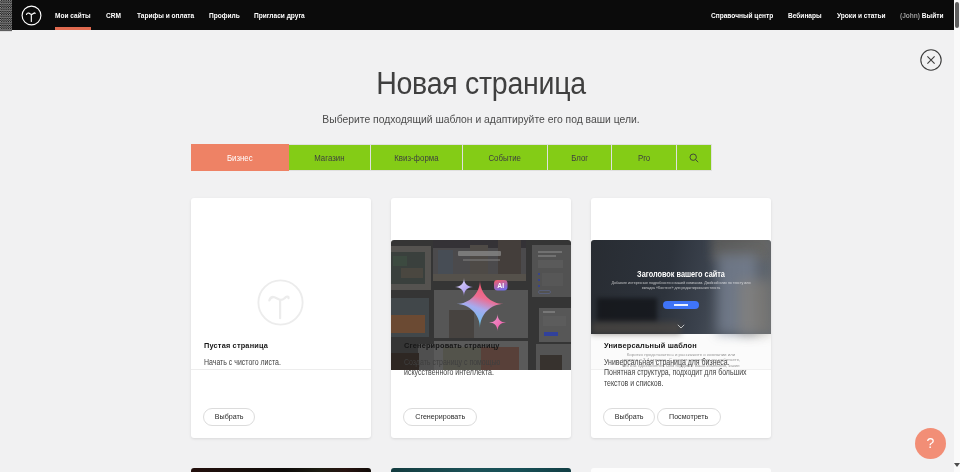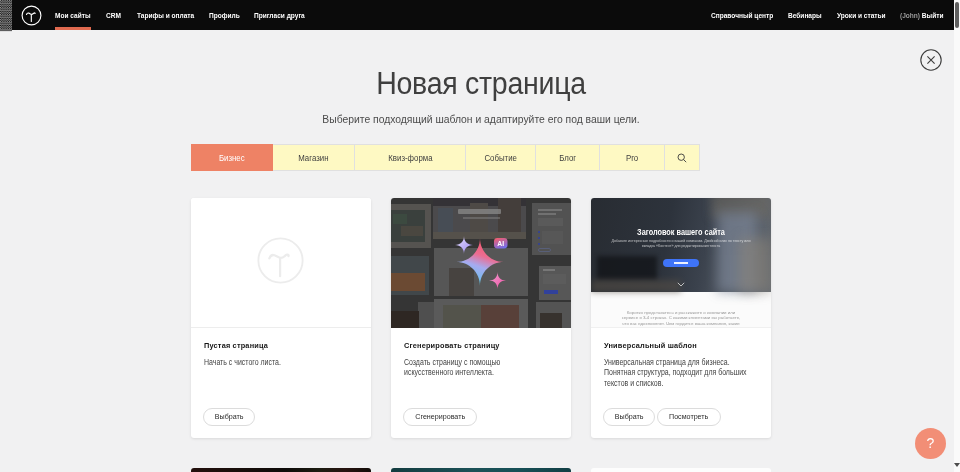--- a/index.html
+++ b/index.html
@@ -17,28 +17,28 @@
 
 
 #closebtn { position:absolute; left:920px; top:49px; }
 
 
 #h1 { position:absolute; left:191px; top:66px; width:580px; text-align:center; font-size:31px; color:#3f3f3f; letter-spacing:-0.3px; transform:scaleX(0.92); }
 #sub { position:absolute; left:191px; top:113px; width:580px; text-align:center; font-size:11.5px; color:#4b4b4b; transform:scaleX(0.9); }
 
 
 #tabs { position:absolute; left:191px; top:144px; height:27px; display:flex; }
-.tab { height:27px; background:#fef9c3; border:1px solid #e0e0e0; color:#3f3f3f; font-size:9px; display:flex; align-items:center; justify-content:center; }
+.tab { height:27px; background:#84cc16; border:1px solid #e0e0e0; color:#3f3f3f; font-size:9px; display:flex; align-items:center; justify-content:center; }
 .tab > span { transform:scaleX(0.87); }
 .tab + .tab { margin-left:-1px; }
 .tab.active { background:#ee8265; border:none; color:#fff; z-index:2; }
 
 
 .card { position:absolute; width:180px; background:#fff; border-radius:3px; box-shadow:0 1px 3px rgba(0,0,0,0.10); }
-.card .img { position:relative; width:180px; height:130px; border-radius:3px 3px 0 0; overflow:hidden; }
+.card .img { position:relative; width:180px; height:130px; border-radius:3px 3px 0 0; overflow:hidden;margin-top:42px; }
 .card h3 { position:absolute; left:13px; top:143px; font-size:8px; color:#161616; letter-spacing:0.2px; transform:scaleX(0.92); transform-origin:0 0; }
 .card p { position:absolute; left:13px; top:158.5px; width:190px; font-size:8.5px; line-height:10.5px; color:#3f3f3f; transform:scaleX(0.82); transform-origin:0 0; }
 .btnrow { position:absolute; left:12px; top:210px; display:flex; gap:2px;text-decoration:underline; }
 .btn { height:18px; line-height:16px; padding:0 10px; border:1px solid #dcdcdc; border-radius:9px; background:#fff; font-size:7.5px; color:#2b2b2b; white-space:nowrap; }
 .btn > span { display:inline-block; transform:scaleX(0.95); transform-origin:50% 50%; }
 
 
 #c1 .img { background:#fff; border-bottom:1px solid #ededed; }
 
 
@@ -97,30 +97,30 @@
 
 <svg id="closebtn" width="22" height="22" viewBox="0 0 22 22">
   <circle cx="11" cy="11" r="10.2" fill="none" stroke="#3c3c3c" stroke-width="1.1"></circle>
   <path d="M7.4 7.4 L14.6 14.6 M14.6 7.4 L7.4 14.6" stroke="#3c3c3c" stroke-width="1.1"></path>
 </svg>
 
 <div id="h1">Новая страница</div>
 <div id="sub">Выберите подходящий шаблон и адаптируйте его под ваши цели.</div>
 
 <div id="tabs">
-  <div class="tab active" style="width:82px">
+  <div class="tab active" style="width:98px">
       <span>Бизнес</span>
     </div>
   <div class="tab" style="width:83px">
       <span>Магазин</span>
     </div>
-  <div class="tab" style="width:112px">
+  <div class="tab" style="width:93px">
       <span>Квиз-форма</span>
     </div>
-  <div class="tab" style="width:71px">
+  <div class="tab" style="width:86px">
       <span>Событие</span>
     </div>
   <div class="tab" style="width:65px">
       <span>Блог</span>
     </div>
   <div class="tab" style="width:66px">
       <span>Pro</span>
     </div>
   <div class="tab" style="width:36px">
     <svg width="10" height="10" viewBox="0 0 10 10">

